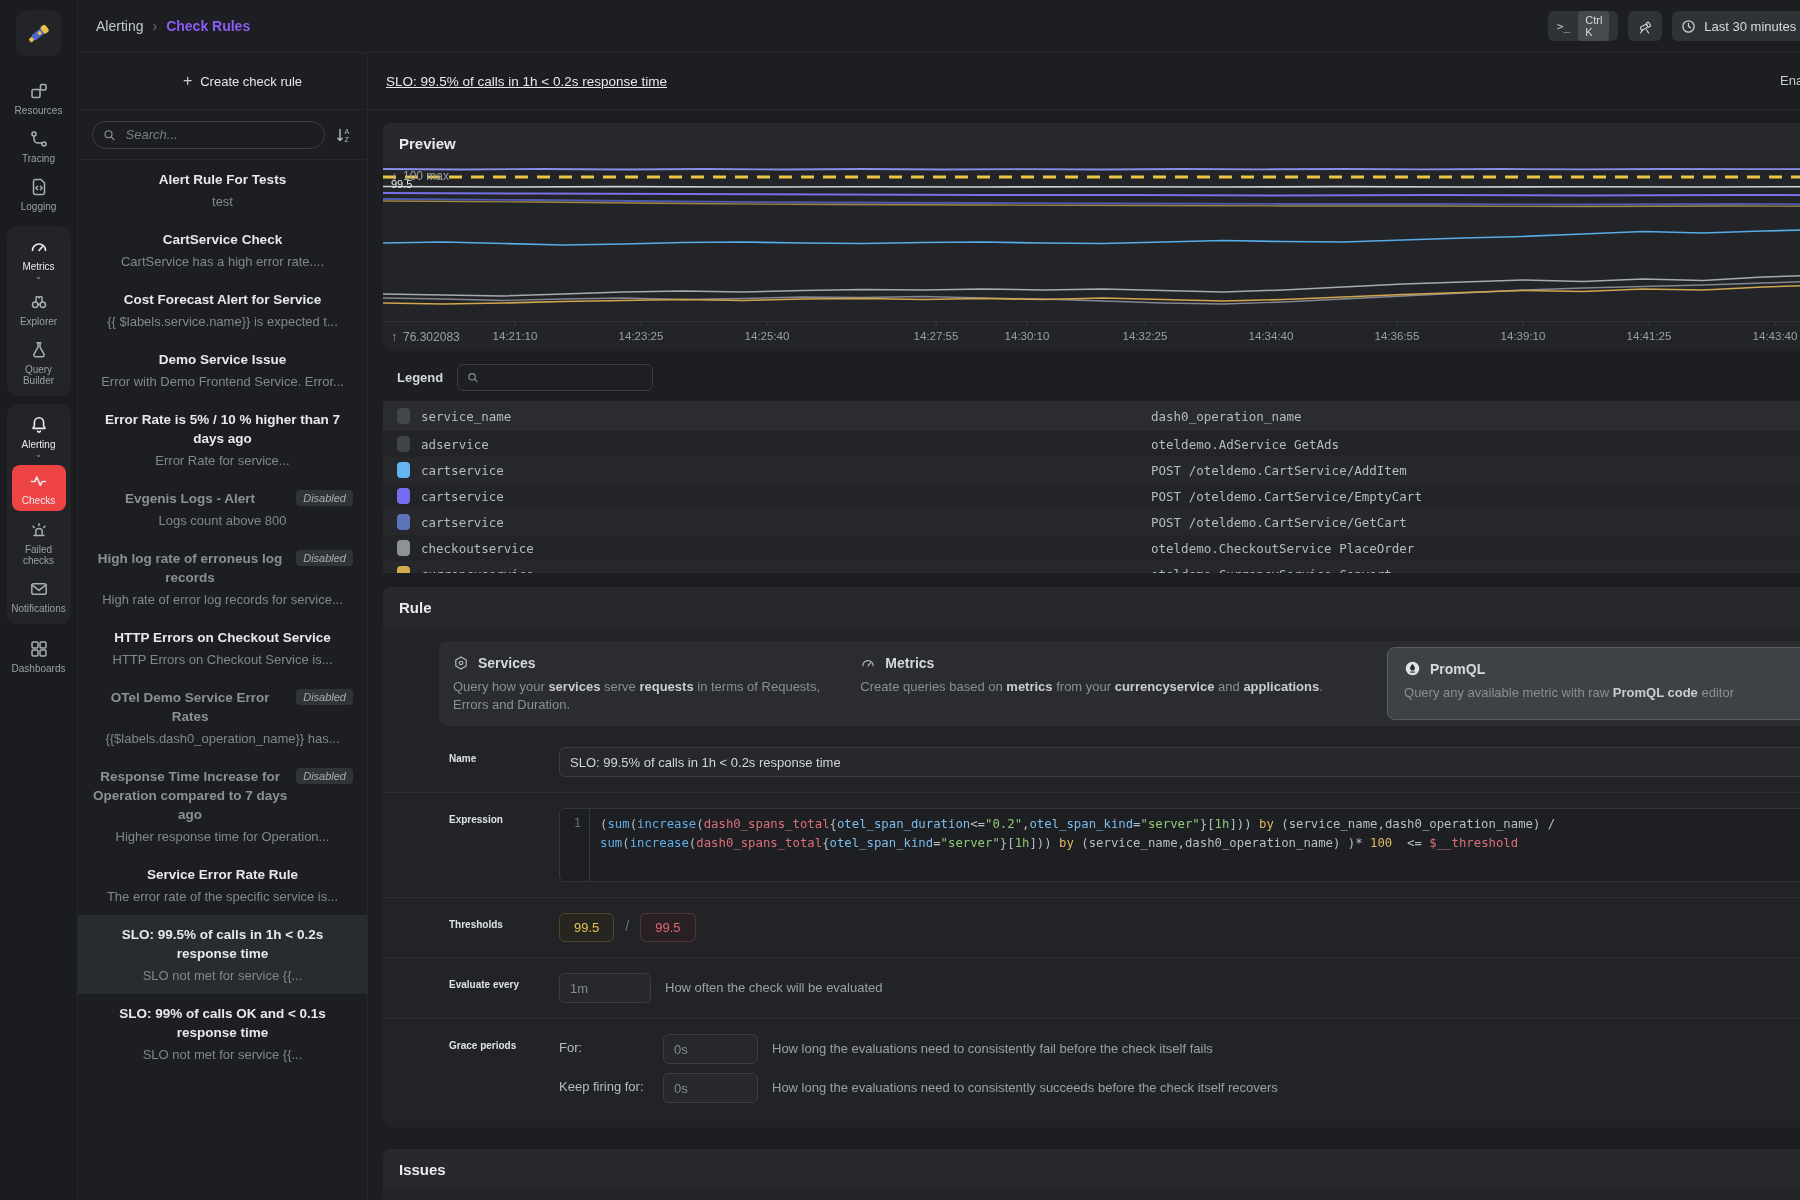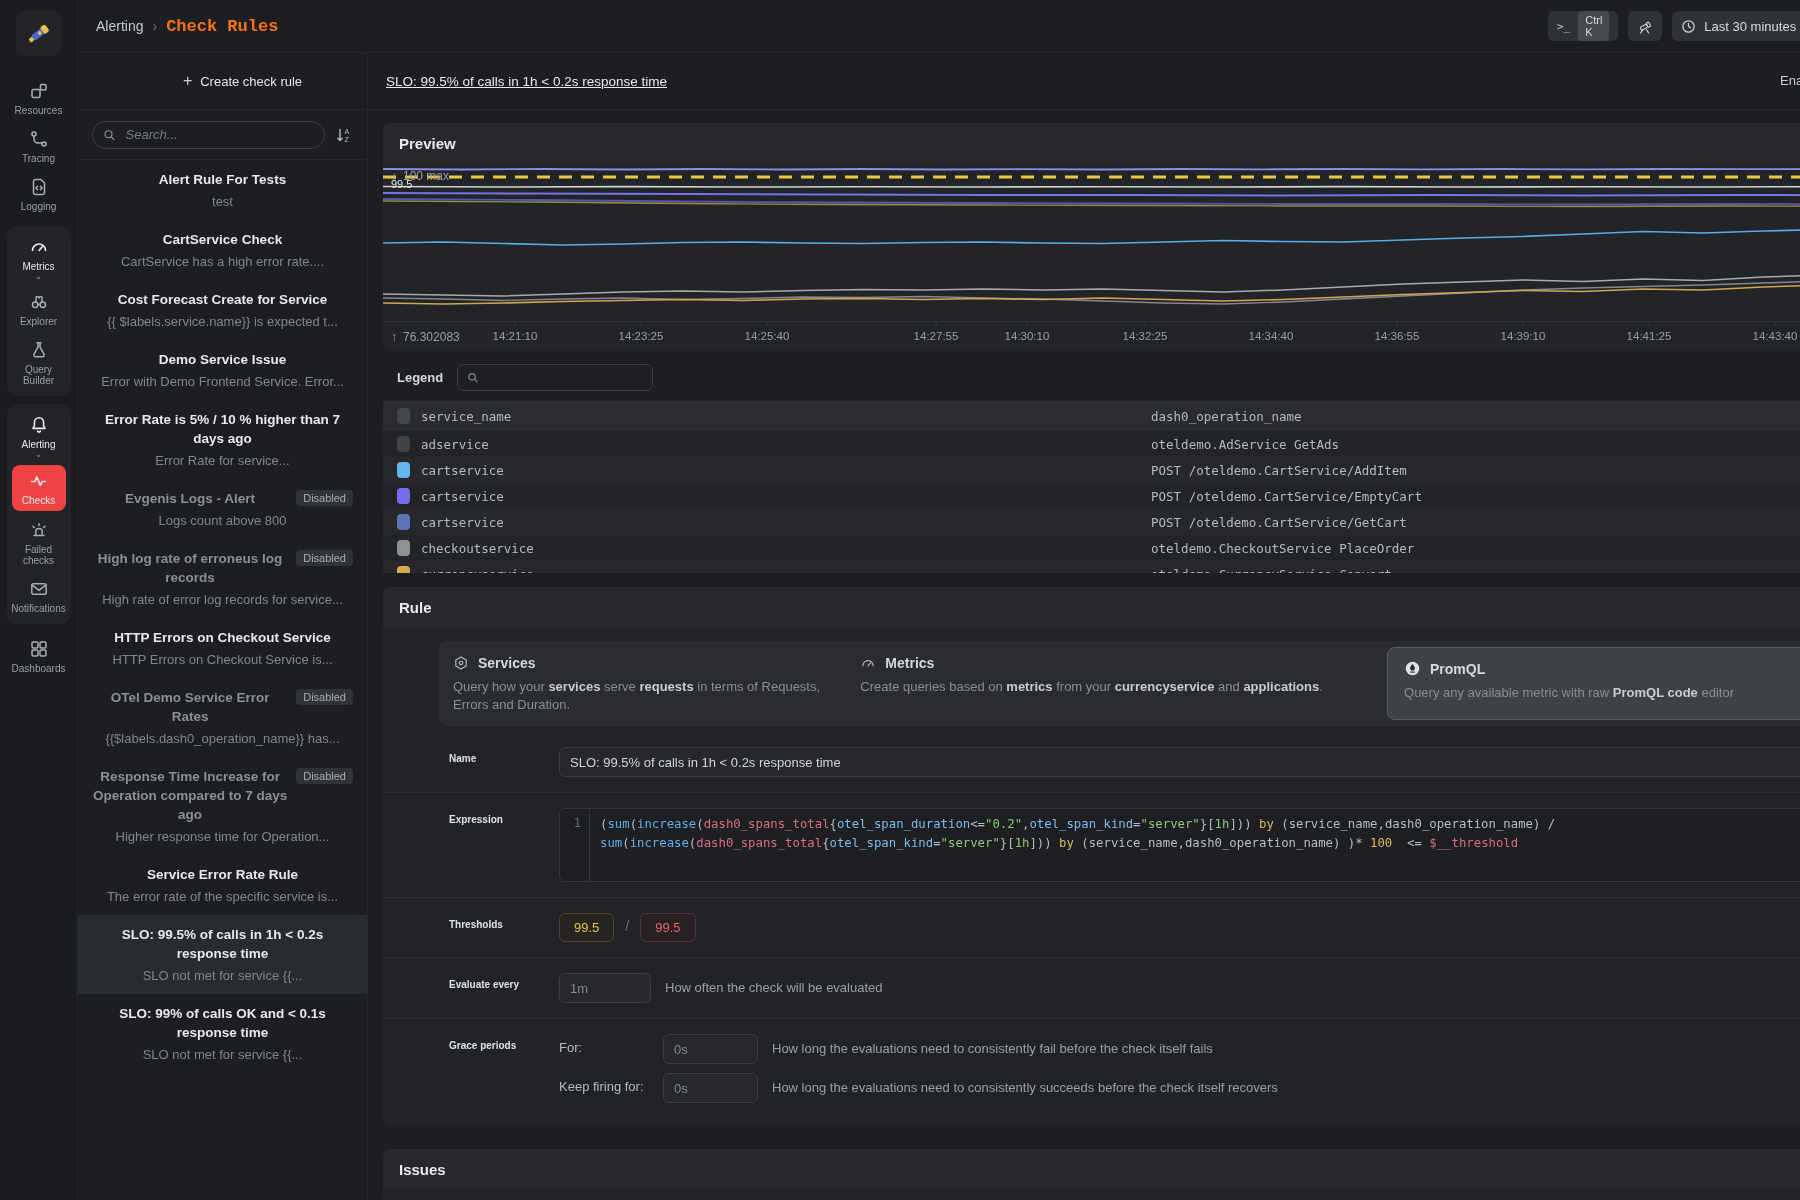--- a/index.html
+++ b/index.html
@@ -12,42 +12,42 @@
   .nav-item{display:flex;flex-direction:column;align-items:center;gap:4px;padding:7px 0 6px;cursor:pointer;color:#a7adb4;}
   .nav-item .nav-label{font-size:10px;line-height:11px;text-align:center;color:#9aa0a6;}
   .nav-item.bright,.nav-item.bright .nav-label{color:#e8eaed;}
   .nav-group{background:#222428;border-radius:10px;width:64px;margin:8px auto;padding:4px 0;}
   .nav-active{background:#ef4444;border-radius:8px;margin:2px 5px;}
   .chev{color:#9aa0a6;font-size:9px;line-height:5px;margin-top:-2px;}
   
   #topbar{position:absolute;left:78px;top:0;width:1722px;height:53px;border-bottom:1px solid #26292c;display:flex;align-items:center;padding:0 0 0 18px;}
   .crumb-a{font-size:14px;color:#c3c8ce;}
   .crumb-sep{margin:0 9px;color:#70757c;font-size:14px;}
-  .crumb-b{font-size:17px;font-weight:700;color:#f97316;font-family:Liberation Mono, monospace;}
+  .crumb-b{font-size:14px;font-weight:700;color:#8b5cf6;}
   #topbar-right{position:absolute;left:1470px;top:11px;display:flex;gap:10px;align-items:center;}
   .tb-btn{background:#2f3236;border-radius:6px;height:30px;display:flex;align-items:center;gap:8px;padding:0 9px;color:#c9cdd2;}
   .keycap{background:#46494e;border-radius:4px;font-size:11px;padding:3px 7px;color:#d8dbdf;}
   .term-glyph{font-family:"DejaVu Sans Mono",monospace;font-size:11px;color:#c9cdd2;}
   .tr-label{font-size:13px;color:#d8dbdf;white-space:nowrap;}
   
   #listpanel{position:absolute;left:78px;top:53px;width:290px;height:1147px;border-right:1px solid #26292c;background:#1c1e21;}
   .create-row{height:57px;border-bottom:1px solid #26292c;display:flex;align-items:center;justify-content:center;}
   .create-btn{display:flex;align-items:center;gap:8px;font-size:13px;color:#e4e6e9;cursor:pointer;margin-left:40px;}
   .plus{font-size:16px;color:#c9cdd2;}
   .search-row{height:50px;border-bottom:1px solid #26292c;display:flex;align-items:center;gap:10px;padding:0 14px;}
   .search-pill{flex:1;height:28px;border:1px solid #3a3d41;border-radius:14px;display:flex;align-items:center;gap:8px;padding:0 10px;background:transparent;}
   .search-pill input{background:transparent;border:none;outline:none;color:#d4d7da;font-size:13px;width:100%;font-style:italic;}
   .search-pill input::placeholder{color:#787e85;font-style:italic;}
   #rules-list{overflow:hidden;height:1040px;}
   .rule-item{padding:10px 14px;cursor:pointer;text-align:center;}
   .rule-item.sel{background:#282b30;}
   .ri-head{display:flex;justify-content:space-between;gap:8px;align-items:flex-start;}
   .ri-title{flex:1;font-size:13.5px;font-weight:700;line-height:19px;color:#e6e8ea;}
   .rule-item.dis .ri-title{color:#8b9097;}
-  .badge{background:#303438;color:#a8adb3;font-size:11px;border-radius:4px;padding:2px 7px;white-space:nowrap;margin-top:1px;}
+  .badge{background:#303438;color:#a8adb3;font-size:11px;border-radius:4px;padding:2px 7px;white-space:nowrap;margin-top:1px;font-style:italic;}
   .ri-desc{margin-top:4px;font-size:13px;line-height:17px;color:#82878e;white-space:nowrap;overflow:hidden;text-overflow:ellipsis;}
   
   #main{position:absolute;left:368px;top:53px;width:1432px;height:1147px;}
   #titlerow{height:57px;border-bottom:1px solid #26292c;position:relative;display:flex;align-items:center;padding-left:18px;}
   #detail-title{font-size:13.5px;color:#e8eaed;text-decoration:underline;cursor:pointer;}
   #enabled-label{position:absolute;left:1412px;top:20px;font-size:13px;color:#c9cdd2;white-space:nowrap;}
   #content{position:relative;padding:13px 0 0 15px;}
   .card{width:1480px;background:#212327;border-radius:8px 8px 8px 8px;}
   .card-head{background:#27292c;border-radius:8px 8px 0 0;height:40px;display:flex;align-items:center;padding:0 16px;font-size:15px;font-weight:700;color:#e9ebed;}
   
@@ -280,21 +280,21 @@
         <div class="ri-desc">test</div>
       </div>
       <div class="rule-item">
         <div class="ri-head">
           <span class="ri-title">CartService Check</span>
         </div>
         <div class="ri-desc">CartService has a high error rate....</div>
       </div>
       <div class="rule-item">
         <div class="ri-head">
-          <span class="ri-title">Cost Forecast Create for Service</span>
+          <span class="ri-title">Cost Forecast Alert for Service</span>
         </div>
         <div class="ri-desc">{{ $labels.service.name}} is expected t...</div>
       </div>
       <div class="rule-item">
         <div class="ri-head">
           <span class="ri-title">Demo Service Issue</span>
         </div>
         <div class="ri-desc">Error with Demo Frontend Service. Error...</div>
       </div>
       <div class="rule-item">

